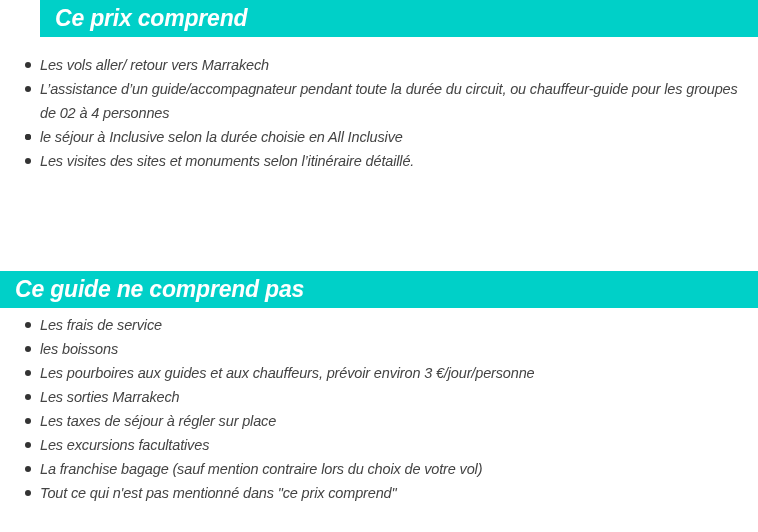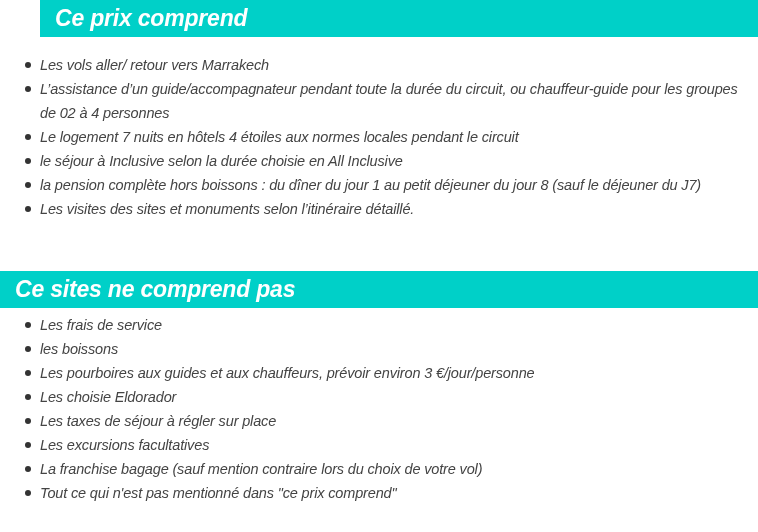--- a/index.html
+++ b/index.html
@@ -70,34 +70,33 @@
 </head>
 <body>
 
 <div class="section" id="sec1">
   <div class="section-header">
     <span class="section-title">Ce prix comprend</span>
   </div>
   <ul class="items">
     <li><span class="bullet"></span><span>Les vols aller/ retour vers Marrakech</span></li>
     <li><span class="bullet"></span><span>L’assistance d’un guide/accompagnateur pendant toute la durée du circuit, ou chauffeur-guide pour les groupes de 02 à 4 personnes</span></li>
-    <li><span class="bullet"></span><span>Le logement 7 nuits en hôtels 4 étoiles aux normes locales pendant le circuit</span></li>
+    <li><span class="bullet"></span></li>
     <li><span class="bullet"></span><span>le séjour à Inclusive selon la durée choisie en All Inclusive</span></li>
-    <li><span class="bullet"></span><span>la pension complète hors boissons : du dîner du jour 1 au petit déjeuner du jour 8 (sauf le déjeuner du J7)</span></li>
     <li><span class="bullet"></span><span>Les visites des sites et monuments selon l’itinéraire détaillé.</span></li>
   </ul>
 </div>
 
 <div class="section" id="sec2">
   <div class="section-header">
-    <span class="section-title">Ce sites ne comprend pas</span>
+    <span class="section-title">Ce guide ne comprend pas</span>
   </div>
   <ul class="items">
     <li><span class="bullet"></span><span>Les frais de service</span></li>
     <li><span class="bullet"></span><span>les boissons</span></li>
     <li><span class="bullet"></span><span>Les pourboires aux guides et aux chauffeurs, prévoir environ 3 €/jour/personne</span></li>
-    <li><span class="bullet"></span><span>Les choisie Eldorador</span></li>
+    <li><span class="bullet"></span><span>Les sorties Marrakech</span></li>
     <li><span class="bullet"></span><span>Les taxes de séjour à régler sur place</span></li>
     <li><span class="bullet"></span><span>Les excursions facultatives</span></li>
     <li><span class="bullet"></span><span>La franchise bagage (sauf mention contraire lors du choix de votre vol)</span></li>
     <li><span class="bullet"></span><span>Tout ce qui n'est pas mentionné dans "ce prix comprend"</span></li>
   </ul>
 </div>
 
 </body></html>

